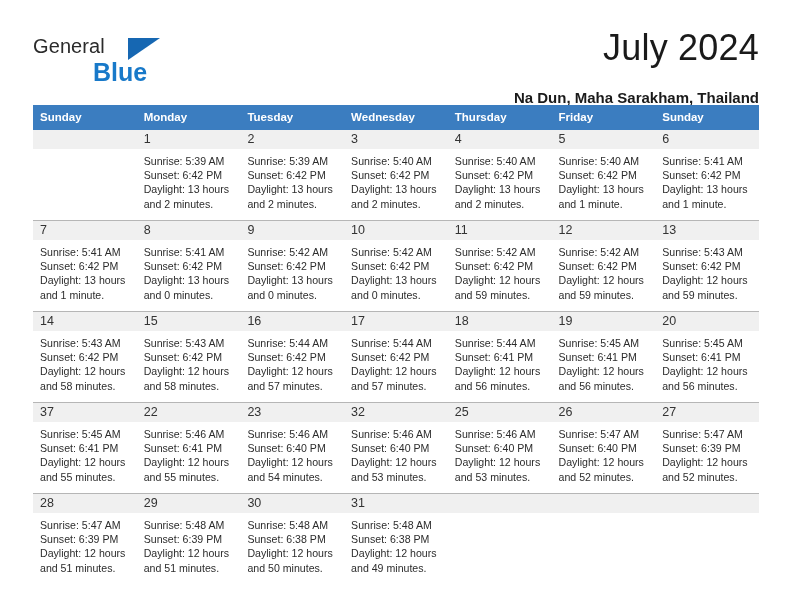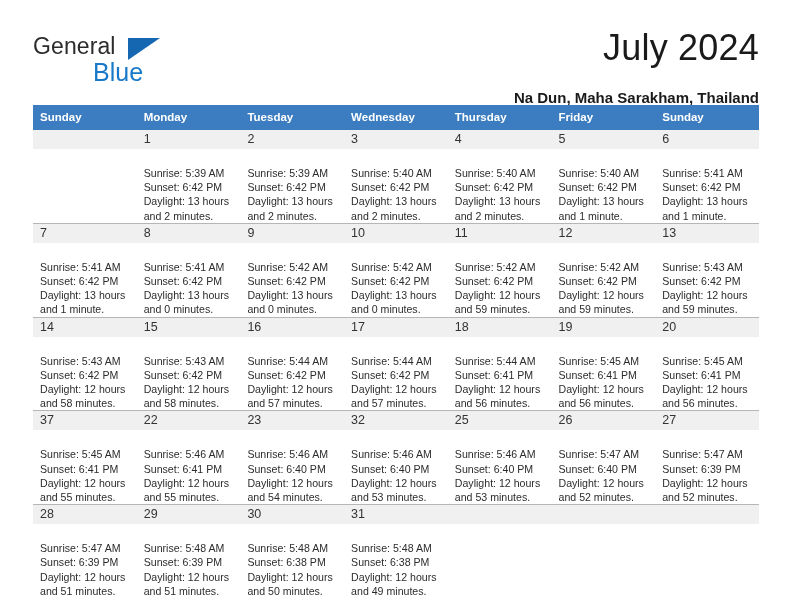--- a/index.html
+++ b/index.html
@@ -34,42 +34,42 @@
     position: absolute;
     left: 0;
     top: 0;
     width: 220px;
     height: 58px;
   }
   .brand-general {
     position: absolute;
     left: 0;
     top: 2px;
-    font-size: 23px;
+    font-size: 20px;
     color: #2b2b2b;
     letter-spacing: 0.1px;
     font-weight: 400;
     line-height: 28px;
   }
   .brand-tri {
     position: absolute;
     left: 95px;
     top: 8px;
     width: 0;
     height: 0;
     border-left: 32px solid #1667b2;
     border-bottom: 22px solid transparent;
   }
   .brand-blue {
     position: absolute;
     left: 60px;
     top: 28px;
     font-size: 25px;
     color: #1879c9;
-    font-weight: 400;
+    font-weight: 700;
     line-height: 28px;
   }
   .title-block {
     position: absolute;
     right: 0;
     top: 0;
     text-align: right;
     width: 480px;
   }
   .cal-title {
@@ -132,21 +132,20 @@
     color: #333333;
   }
   td.blank .daynum-band {
     background: #f0f0f0;
   }
   .cell-lines {
     padding: 5px 6px 0 7px;
     font-size: 10.6px;
     line-height: 14.2px;
     color: #2c2c2c;
-    margin-top: 12px;
   }
   .cell-lines div {
     white-space: nowrap;
   }
 </style>
 </head>
 <body>
 
 <div class="page">
 

